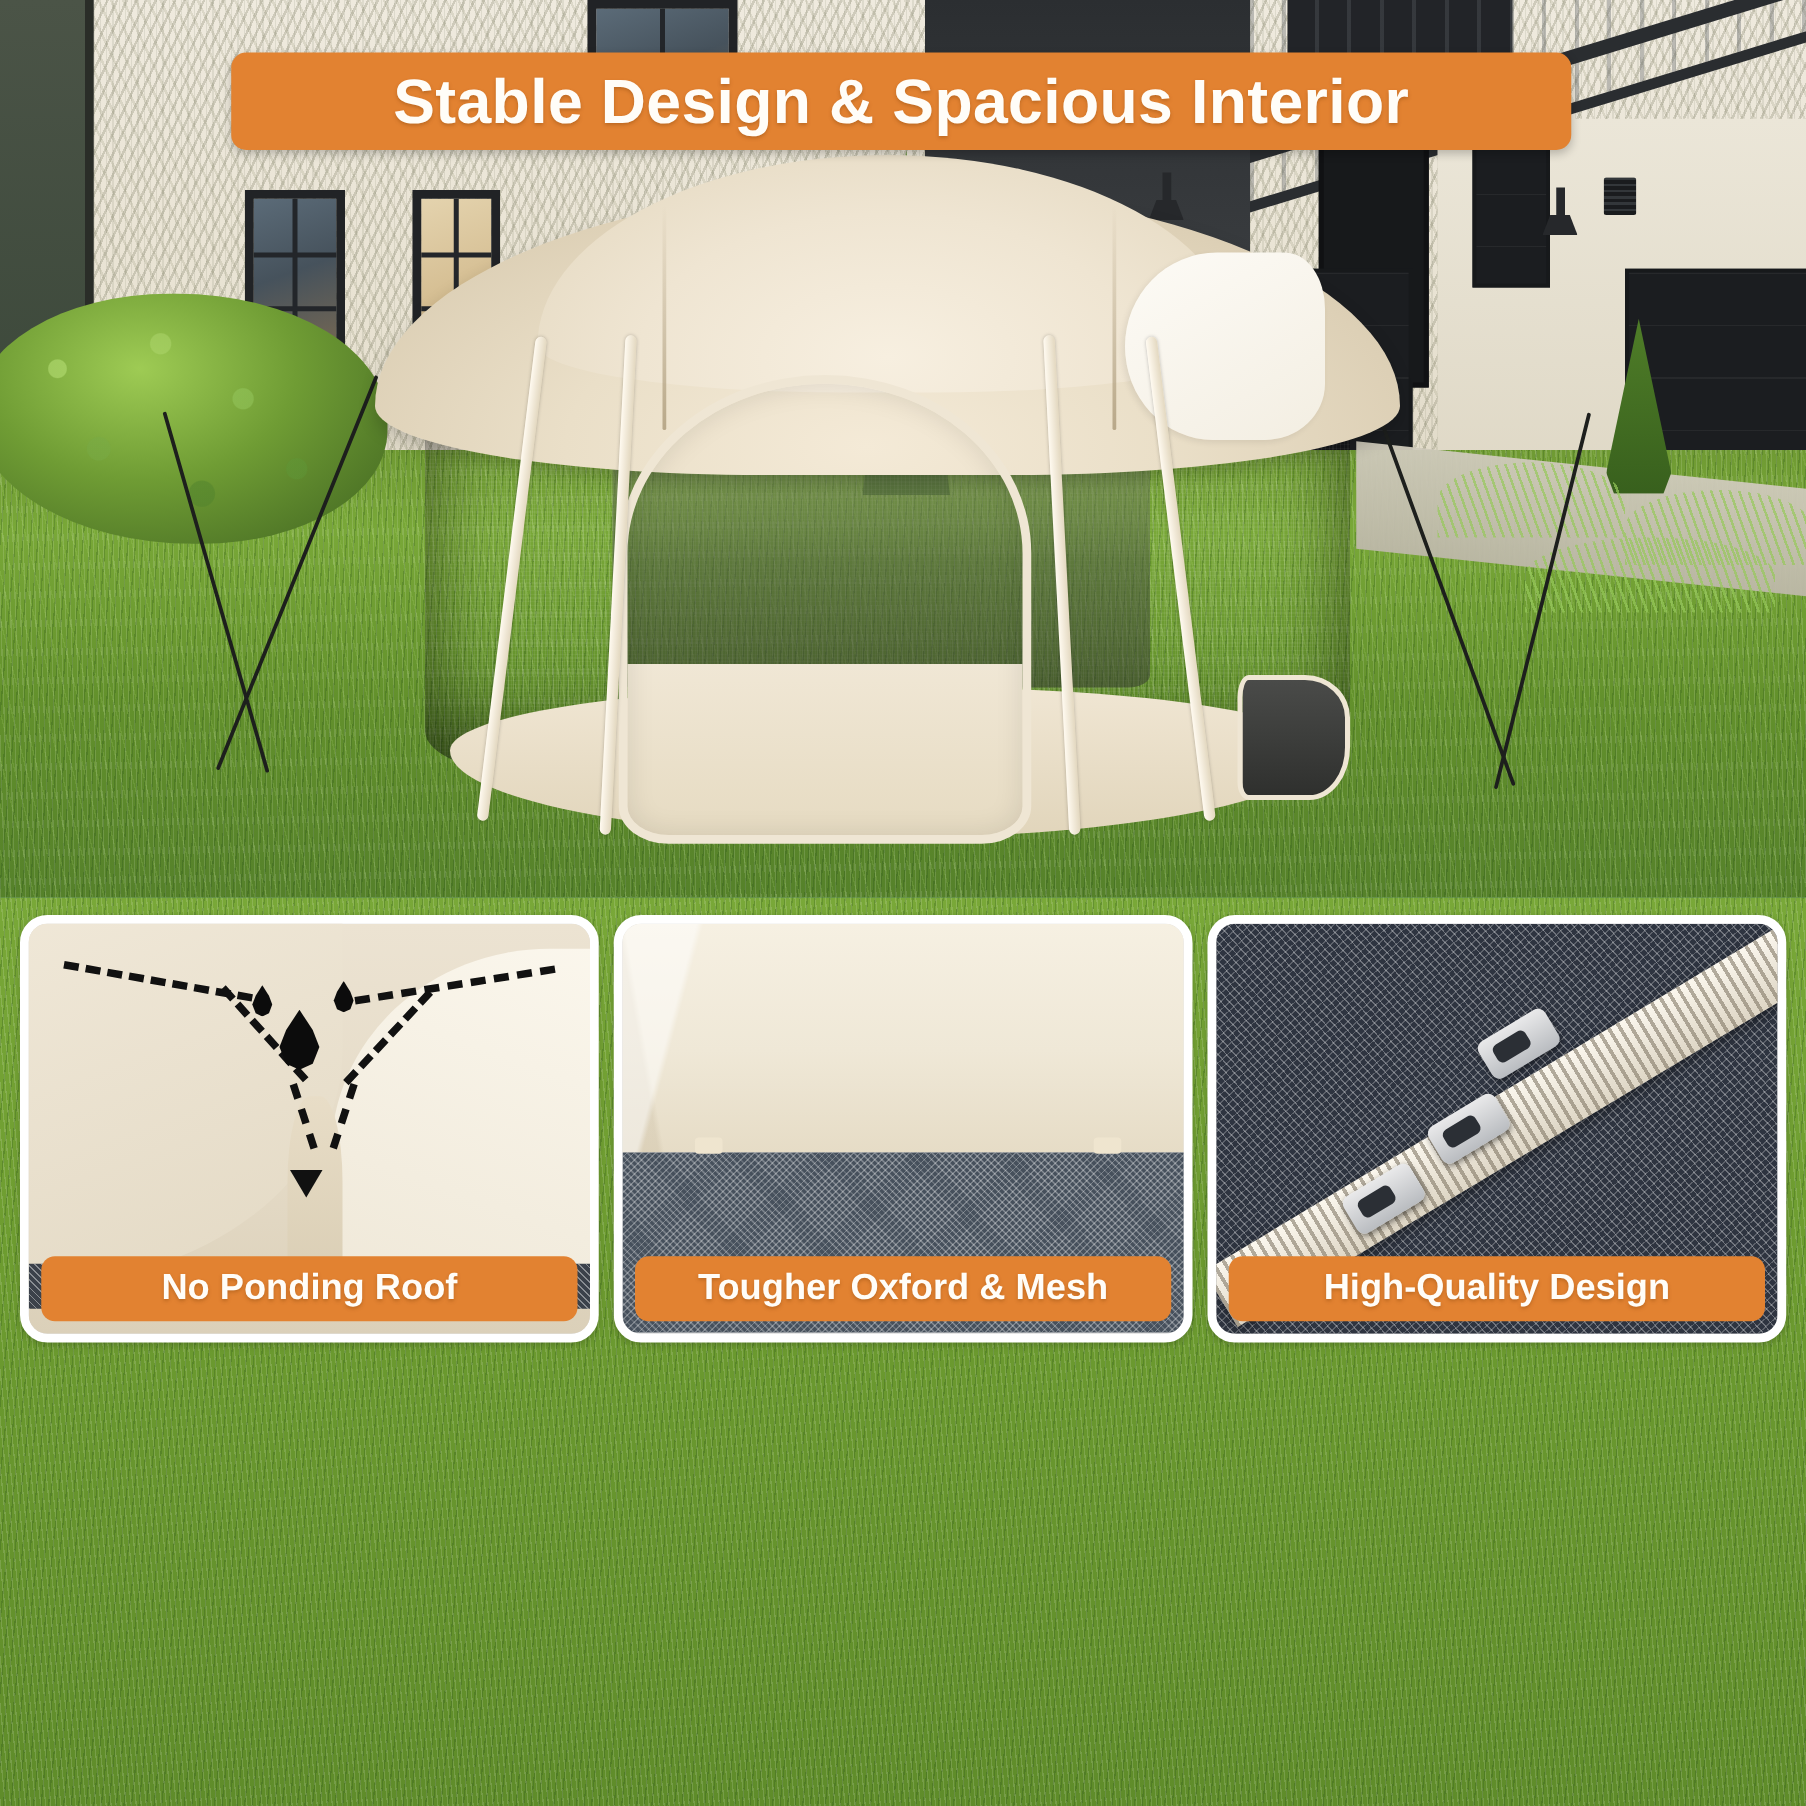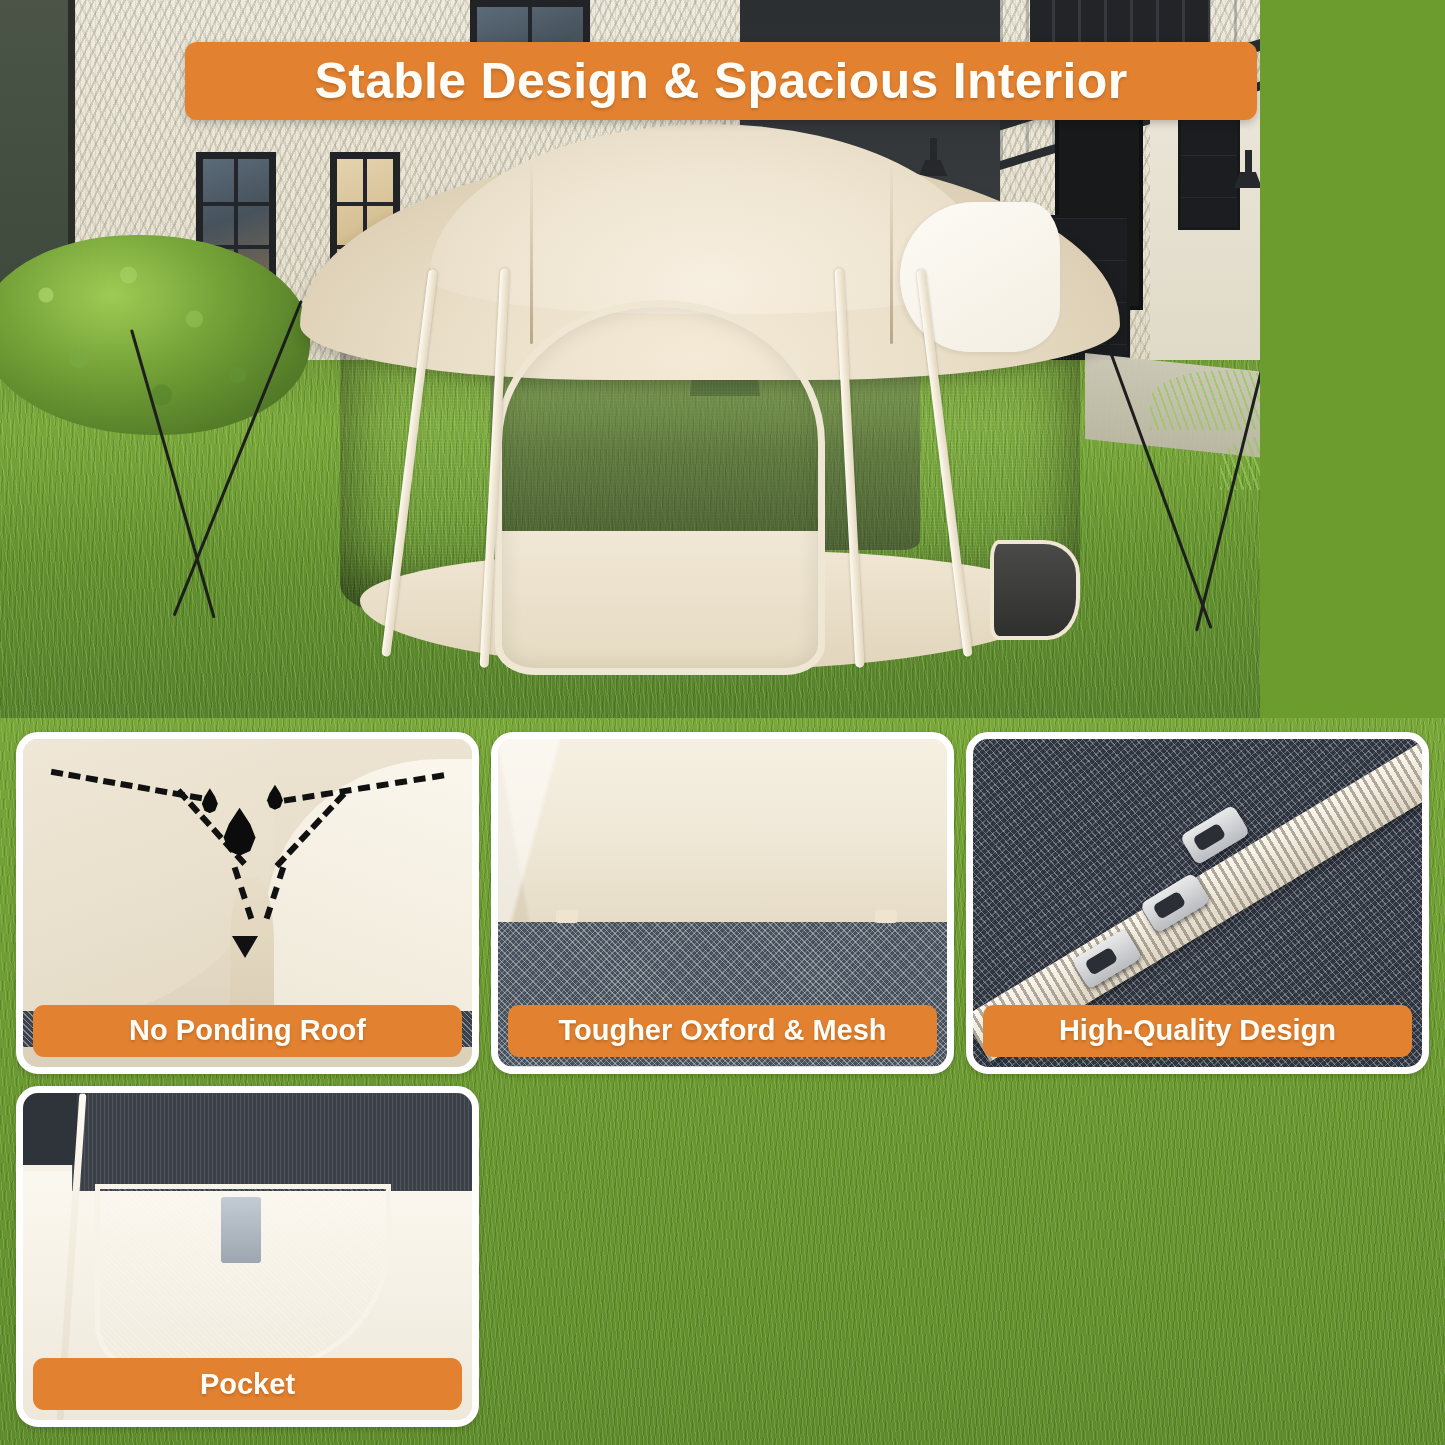--- a/index.html
+++ b/index.html
@@ -6,21 +6,21 @@
   html,body { width:1445px; height:1445px; }
   body {
     font-family:"Liberation Sans", sans-serif;
     background:#6d9c2e;
     overflow:hidden;
     position:relative;
   }
 
   
   .hero {
-    position:absolute; left:0; top:0; width:1260px; height:718px;
+    position:absolute; left:0; top:0; width:1445px; height:718px;
     overflow:hidden; background:#1d4ed8;
   }
   
   .house-wall {
     position:absolute; left:0; top:0; width:1445px; height:430px;
     background:
       linear-gradient(180deg,#efeade 0%,#e8e2d2 60%,#ded7c4 100%);
   }
   .stone-tex {
     position:absolute; inset:0;
@@ -505,29 +505,15 @@
         <div class="slider" style="left:47%;top:24%;transform:rotate(-31deg);"></div>
         <div class="slider" style="left:38%;top:45%;transform:rotate(-31deg);"></div>
         <div class="slider" style="left:23%;top:62%;transform:rotate(-31deg);"></div>
       </div>
       <div class="caption">
         <span>High-Quality Design</span>
       </div>
     </div>
 
 
-    <div class="card">
-      <div class="card-photo">
-        <div class="p-pocket"></div>
-        <div class="pk-wall"></div>
-        <div class="pk-mesh-top"></div>
-        <div class="pk-dark-tl"></div>
-        <div class="pk-pocket"></div>
-        <div class="pk-item"></div>
-        <div class="pk-seam"></div>
-      </div>
-      <div class="caption">
-        <span>Pocket</span>
-      </div>
-    </div>
 
   </div>
 </div>
 
 </body></html>

